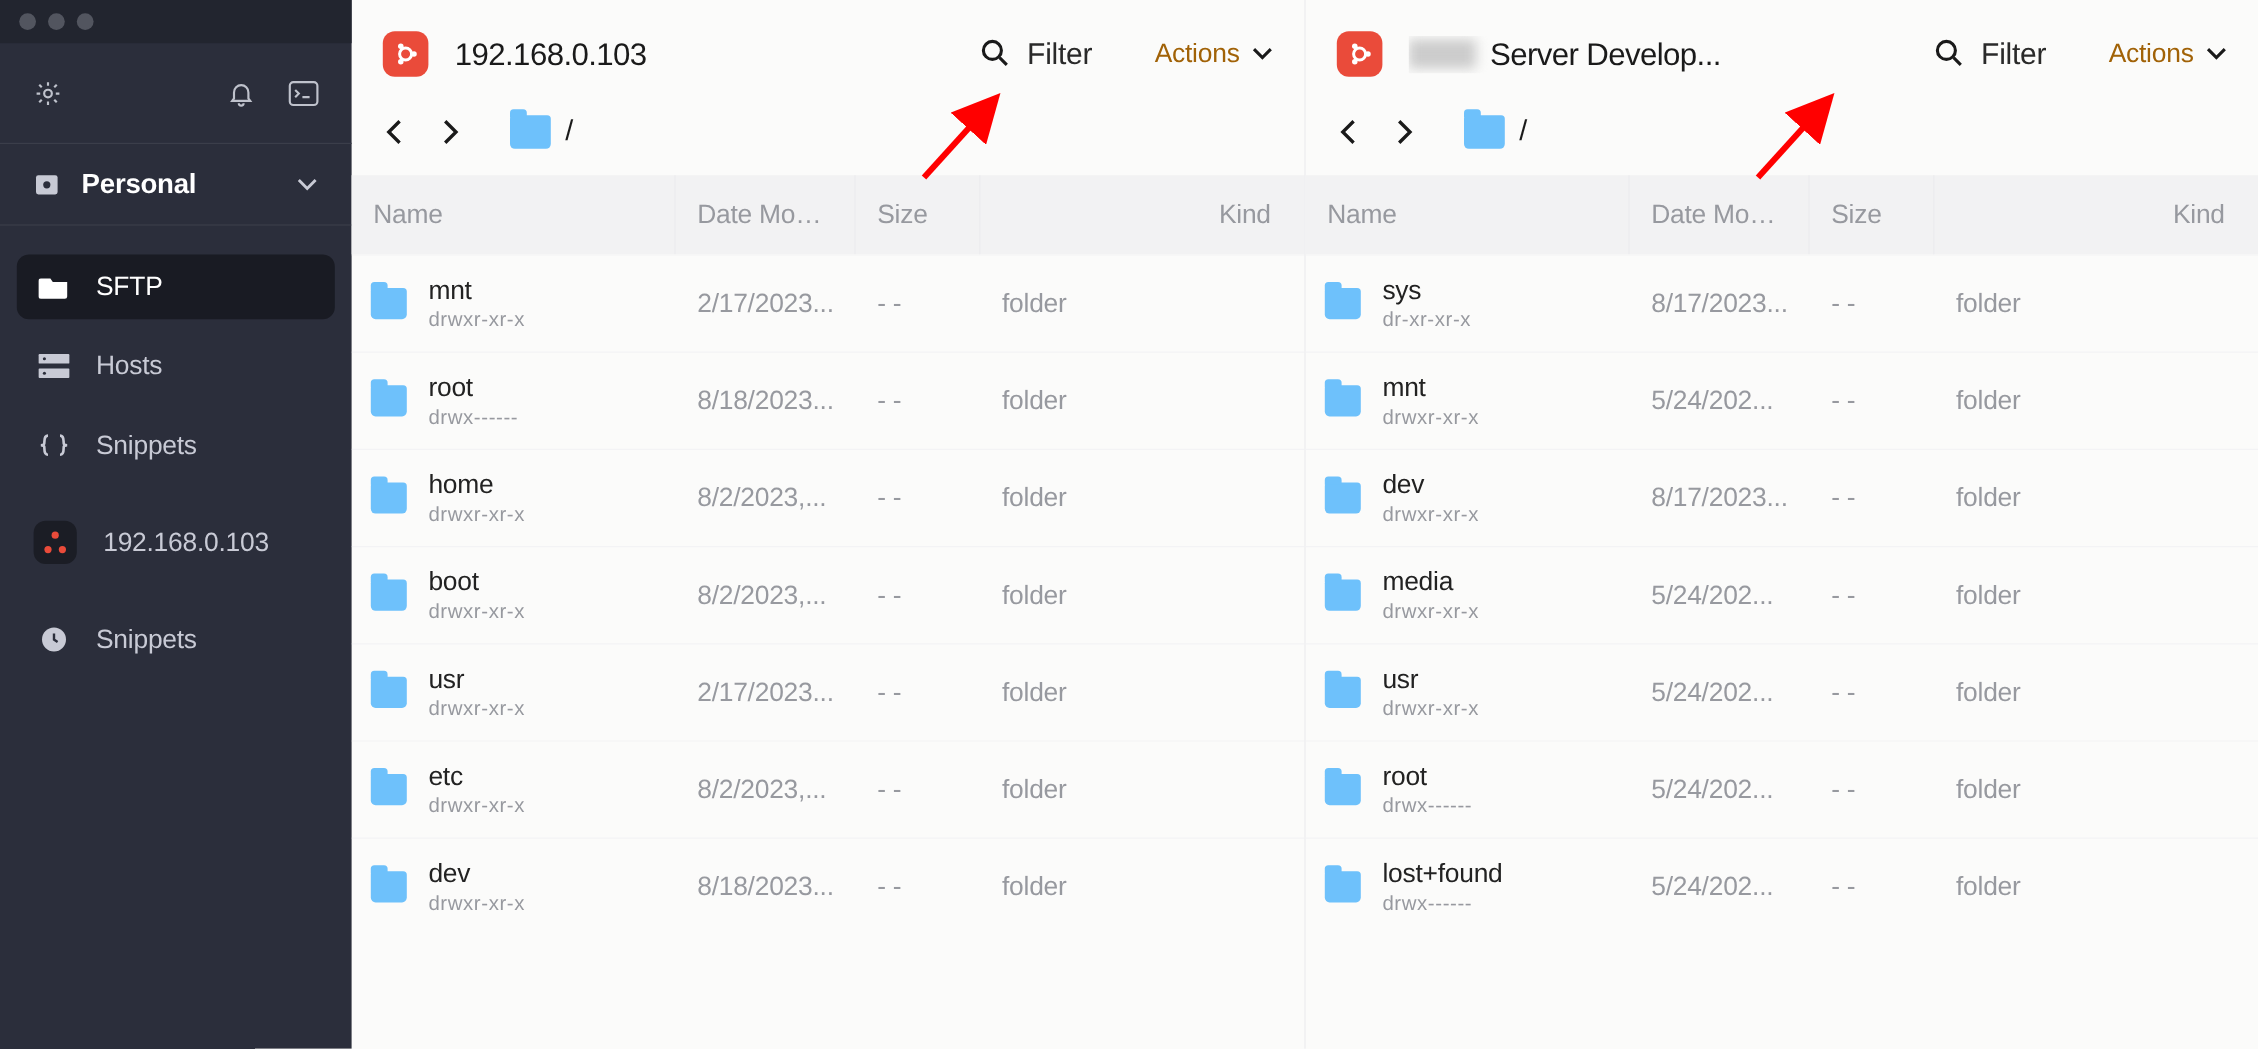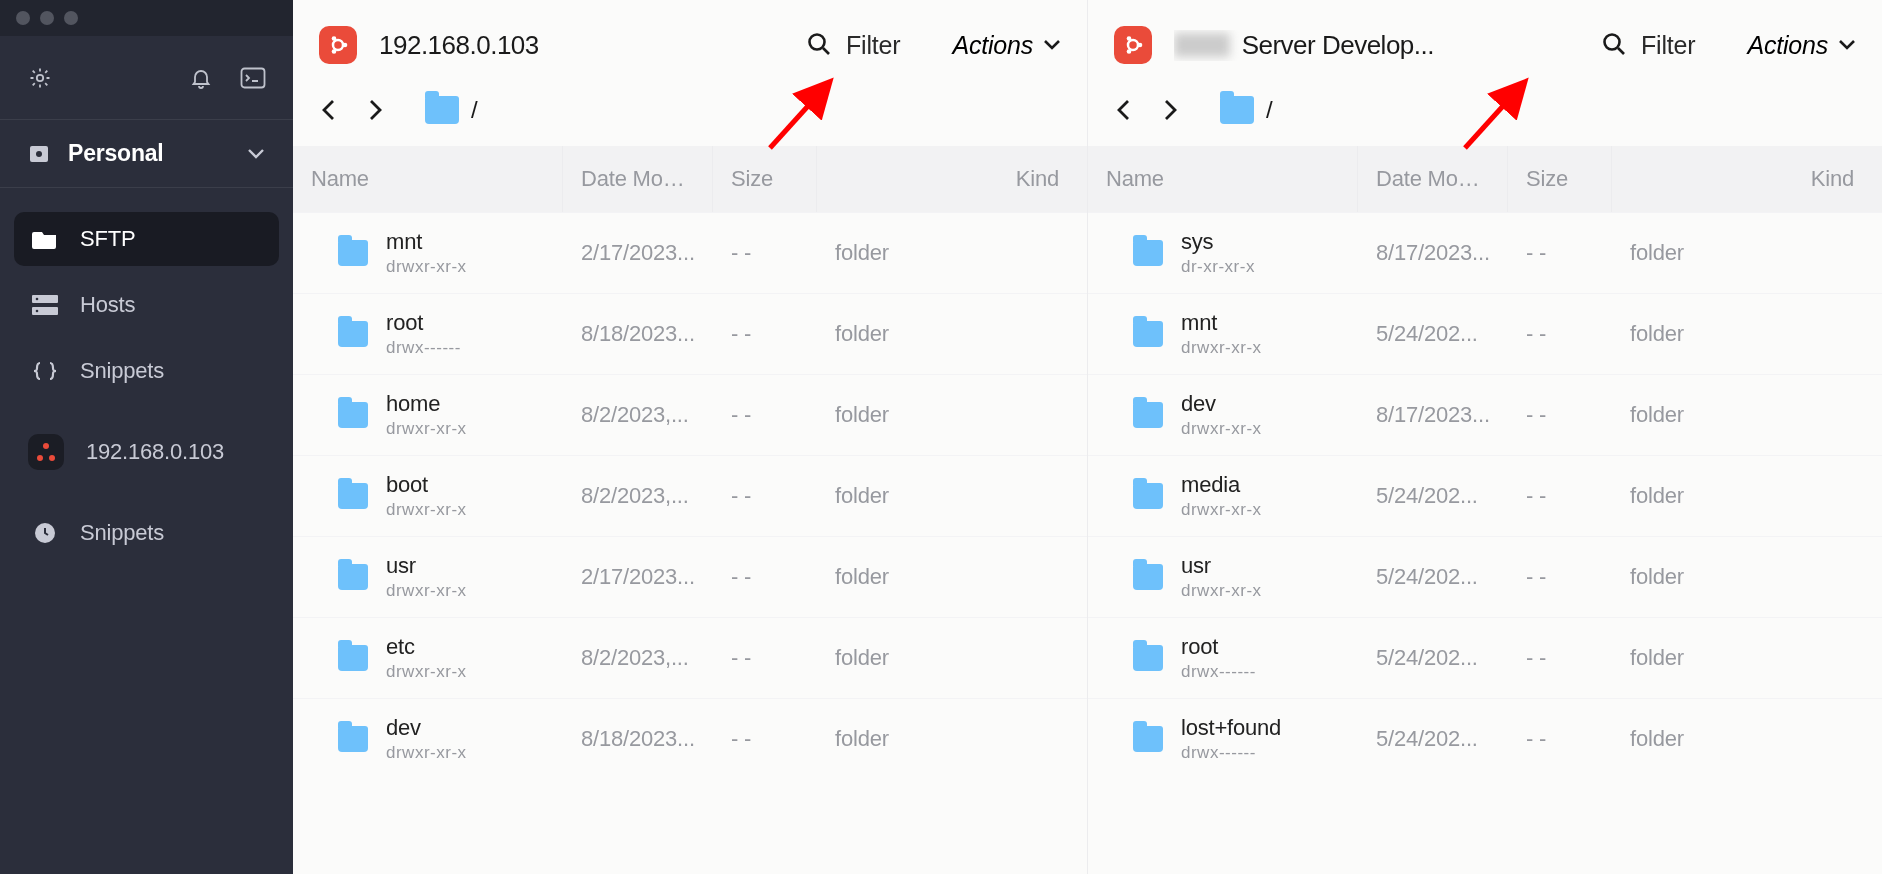--- a/index.html
+++ b/index.html
@@ -101,21 +101,21 @@
     color:#fff;
   }
   .host-chip svg { width:22px; height:22px; }
   .host-title { font-size:26px; font-weight:500; letter-spacing:-0.5px; white-space:nowrap; overflow:hidden; text-overflow:ellipsis; max-width:260px; }
   .host-title.with-blur { display:flex; align-items:center; gap:12px; }
   .blurred { filter: blur(5px); background:#ccc; color:transparent; width:56px; height:24px; border-radius:2px; }
   .pane-header .spacer { flex:1; }
   .filter-group { display:flex; gap:14px; }
   .filter-label { font-size:25px; color:#2a2a2a; }
   .actions-group { display:flex; align-items:center; gap:10px; cursor:pointer; }
-  .actions-label { font-size:25px; color:#000000;font-style:italic; }
+  .actions-label { font-size:22px; color:#a16207; }
 
   .nav-row { display:flex; align-items:center; gap:34px; padding:6px 28px 22px 28px; }
   .path-display { display:flex; align-items:center; gap:12px; font-size:24px; margin-left:8px; }
   .folder-icon { width:30px; height:26px; border-radius:3px 3px 4px 4px; background: var(--folder-blue); position:relative; }
   .folder-icon::before { content:''; position:absolute; top:-5px; left:0; width:14px; height:7px; background: var(--folder-blue); border-radius:3px 3px 0 0; }
   .folder-icon.small { width:34px; height:28px; }
 
   .table-head {
     display:flex; background: var(--table-head-bg);
     font-size:22px; color: var(--text-muted); font-weight:500;
@@ -123,21 +123,21 @@
   .col { padding:20px 18px; border-right:1px solid var(--divider); white-space:nowrap; overflow:hidden; text-overflow:ellipsis; }
   .col:last-child { border-right:none; }
   .col-name { flex: 0 0 270px; }
   .col-date { flex: 0 0 150px; }
   .col-size { flex: 0 0 104px; }
   .col-kind { flex: 1; padding-right:28px; text-align:right; }
 
   .rows { flex:1; overflow:auto; }
   .row { display:flex; align-items:center; border-top:1px solid var(--row-border); }
   .cell { padding:16px 18px; font-size:22px; color:#333; white-space:nowrap; overflow:hidden; text-overflow:ellipsis; }
-  .cell-name { flex:0 0 270px; display:flex; align-items:center; gap:18px; padding-left:45px; }
+  .cell-name { flex:0 0 270px; display:flex; align-items:center; gap:18px; padding-left:16px; }
   .cell-name .texts { display:flex; flex-direction:column; }
   .file-name { font-size:22px; color:#222; }
   .file-perm { font-size:17px; color: var(--text-muted); margin-top:2px; letter-spacing:0.5px; }
   .cell-date { flex:0 0 150px; color: var(--text-muted); overflow:hidden; text-overflow:ellipsis; }
   .cell-size { flex:0 0 104px; color: var(--text-muted); }
   .cell-kind { flex:1; color: var(--text-muted); text-align:left; padding-right:28px; }
 
   
   .annotation-arrow { position:absolute; z-index:50; pointer-events:none; }
 

